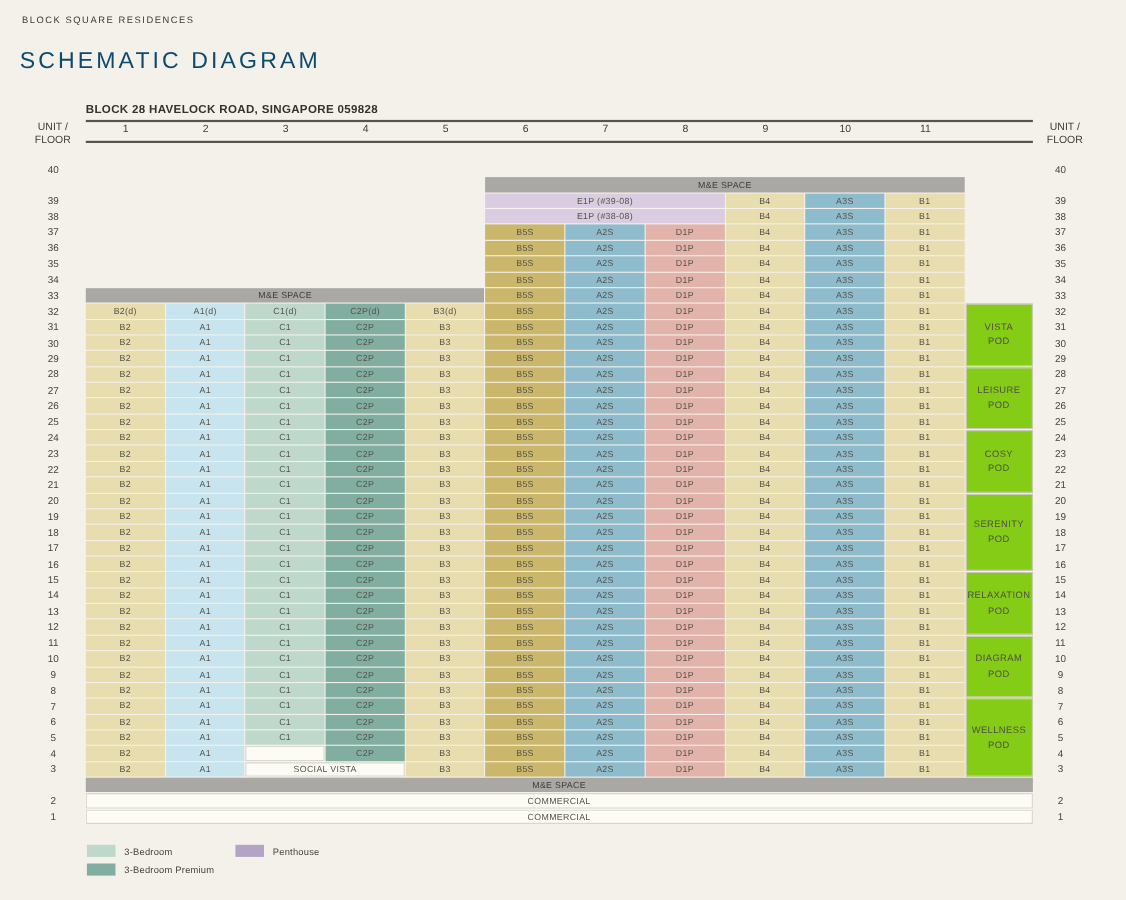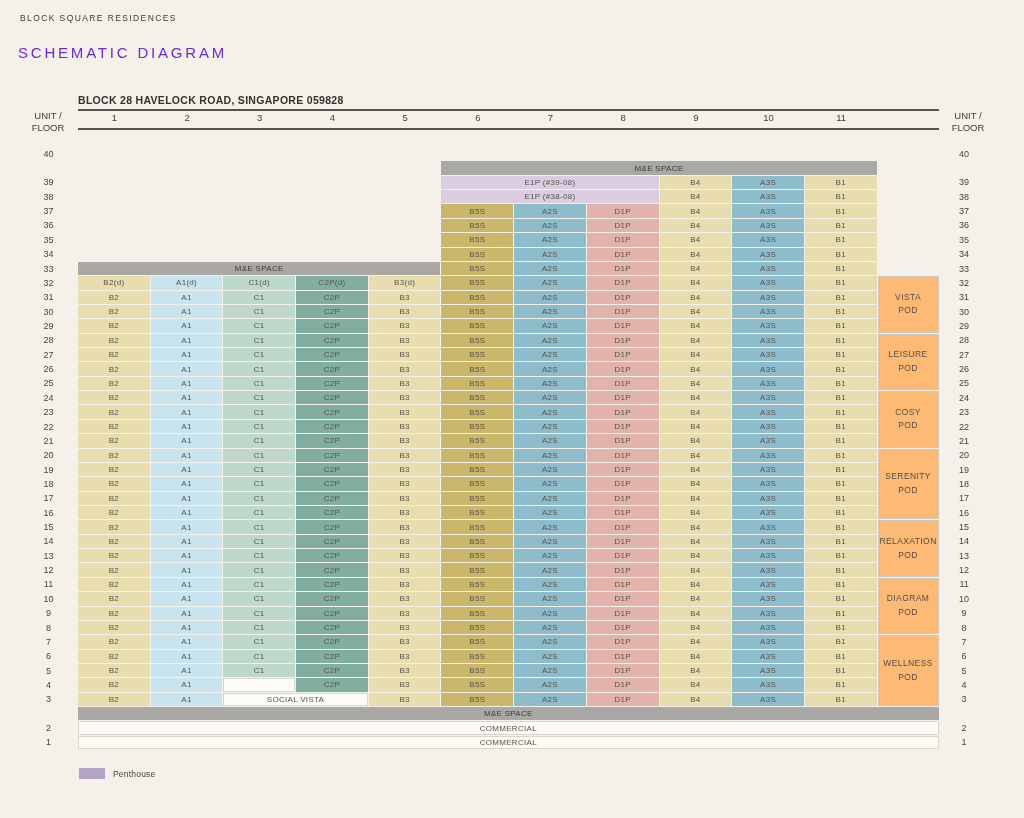--- a/index.html
+++ b/index.html
@@ -10,21 +10,21 @@
     position:relative;
     overflow:hidden;
     color:#3b3a34;
   }
   .brand {
     position:absolute; left:20px; top:13px;
     font-size:8.5px; letter-spacing:1.4px; color:#3b3a34;
   }
   .title {
     position:absolute; left:18px; top:44px;
-    font-size:15px; letter-spacing:2.8px; color:#6d28d9; font-weight:400;
+    font-size:21px; letter-spacing:2.8px; color:#0c4a6e; font-weight:400;
   }
   .block-title {
     position:absolute; left:78px; top:94px;
     font-size:10.5px; font-weight:700; letter-spacing:0.3px; color:#33322d;
   }
   .hline {
     position:absolute; left:78px; width:861px; height:2px; background:#56544d;
   }
   #hline-top { top:109px; }
   #hline-bottom { top:128px; }
@@ -52,21 +52,21 @@
     font-size:8px; color:#56544a; letter-spacing:0.3px;
     white-space:nowrap; overflow:hidden;
   }
   .t-mne  { color:#3e3d38; }
   .t-white { box-shadow: inset 0 0 0 1px #d9d6cb; }
   .fnum {
     display:flex; align-items:center; justify-content:center;
     font-size:9px; color:#45443e;
   }
   .pod {
-    background:#fdba74;
+    background:#84cc16;
     box-shadow: inset 0 0 0 1px #cbc9bf;
     display:flex; flex-direction:column; align-items:center; justify-content:center;
     font-size:8.5px; color:#514f47; letter-spacing:0.4px; line-height:1.6;
     text-align:center;
   }
   #legend {
     position:absolute; left:79px; top:768px;
     display:grid;
     grid-template-columns:135px 135px 139px 139px auto;
   }
@@ -586,17 +586,27 @@
     </div>
     <div class="pod" style="grid-area: 35 / 13 / 40;">
       <div>WELLNESS</div>
       <div>POD</div>
     </div>
   </div>
 
 <div id="legend">
     <div class="lg-col">
       <div class="lg-item">
+        <div class="lg-swatch" style="background: rgb(190, 217, 203);"></div>
+        <div class="lg-label">3-Bedroom</div>
+      </div>
+      <div class="lg-item">
+        <div class="lg-swatch" style="background: rgb(129, 174, 161);"></div>
+        <div class="lg-label">3-Bedroom Premium</div>
+      </div>
+    </div>
+    <div class="lg-col">
+      <div class="lg-item">
         <div class="lg-swatch" style="background: rgb(179, 164, 197);"></div>
         <div class="lg-label">Penthouse</div>
       </div>
     </div>
   </div>
 
 </body></html>

